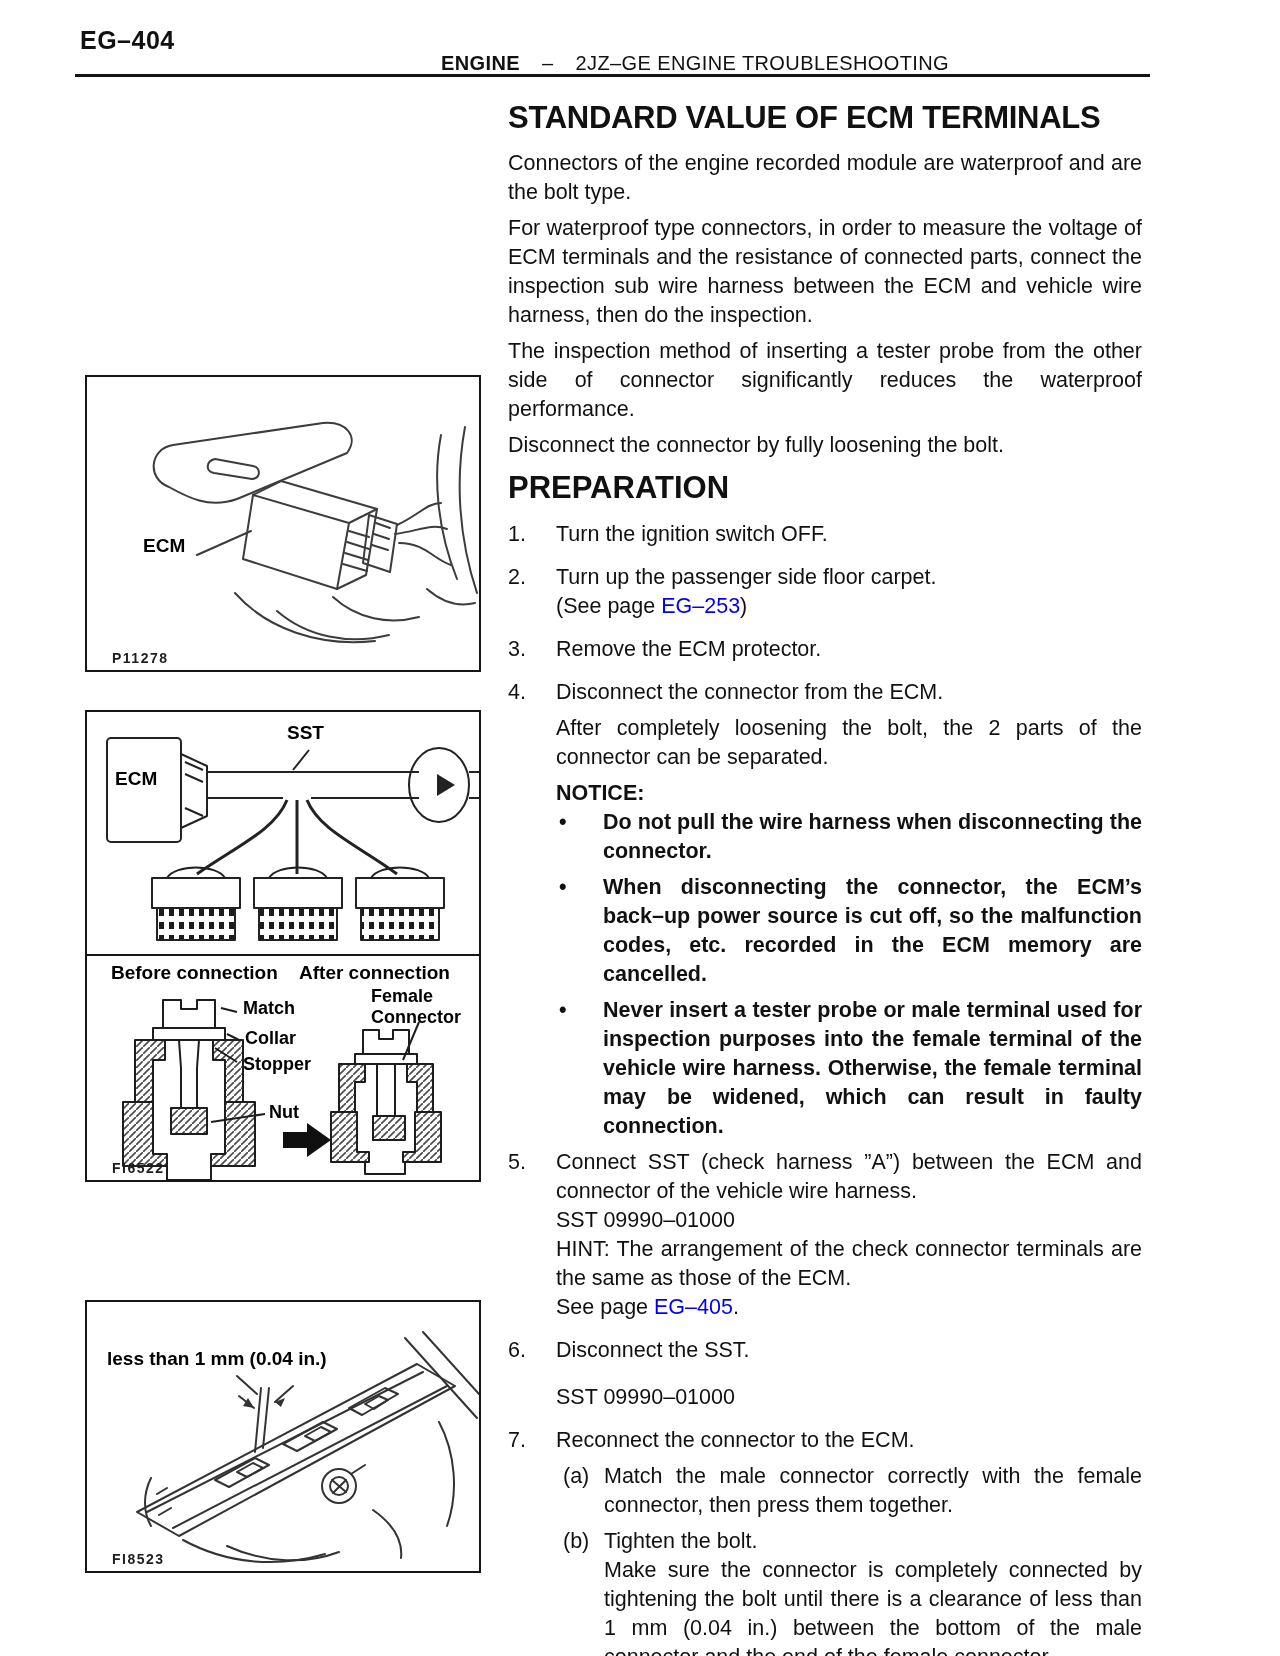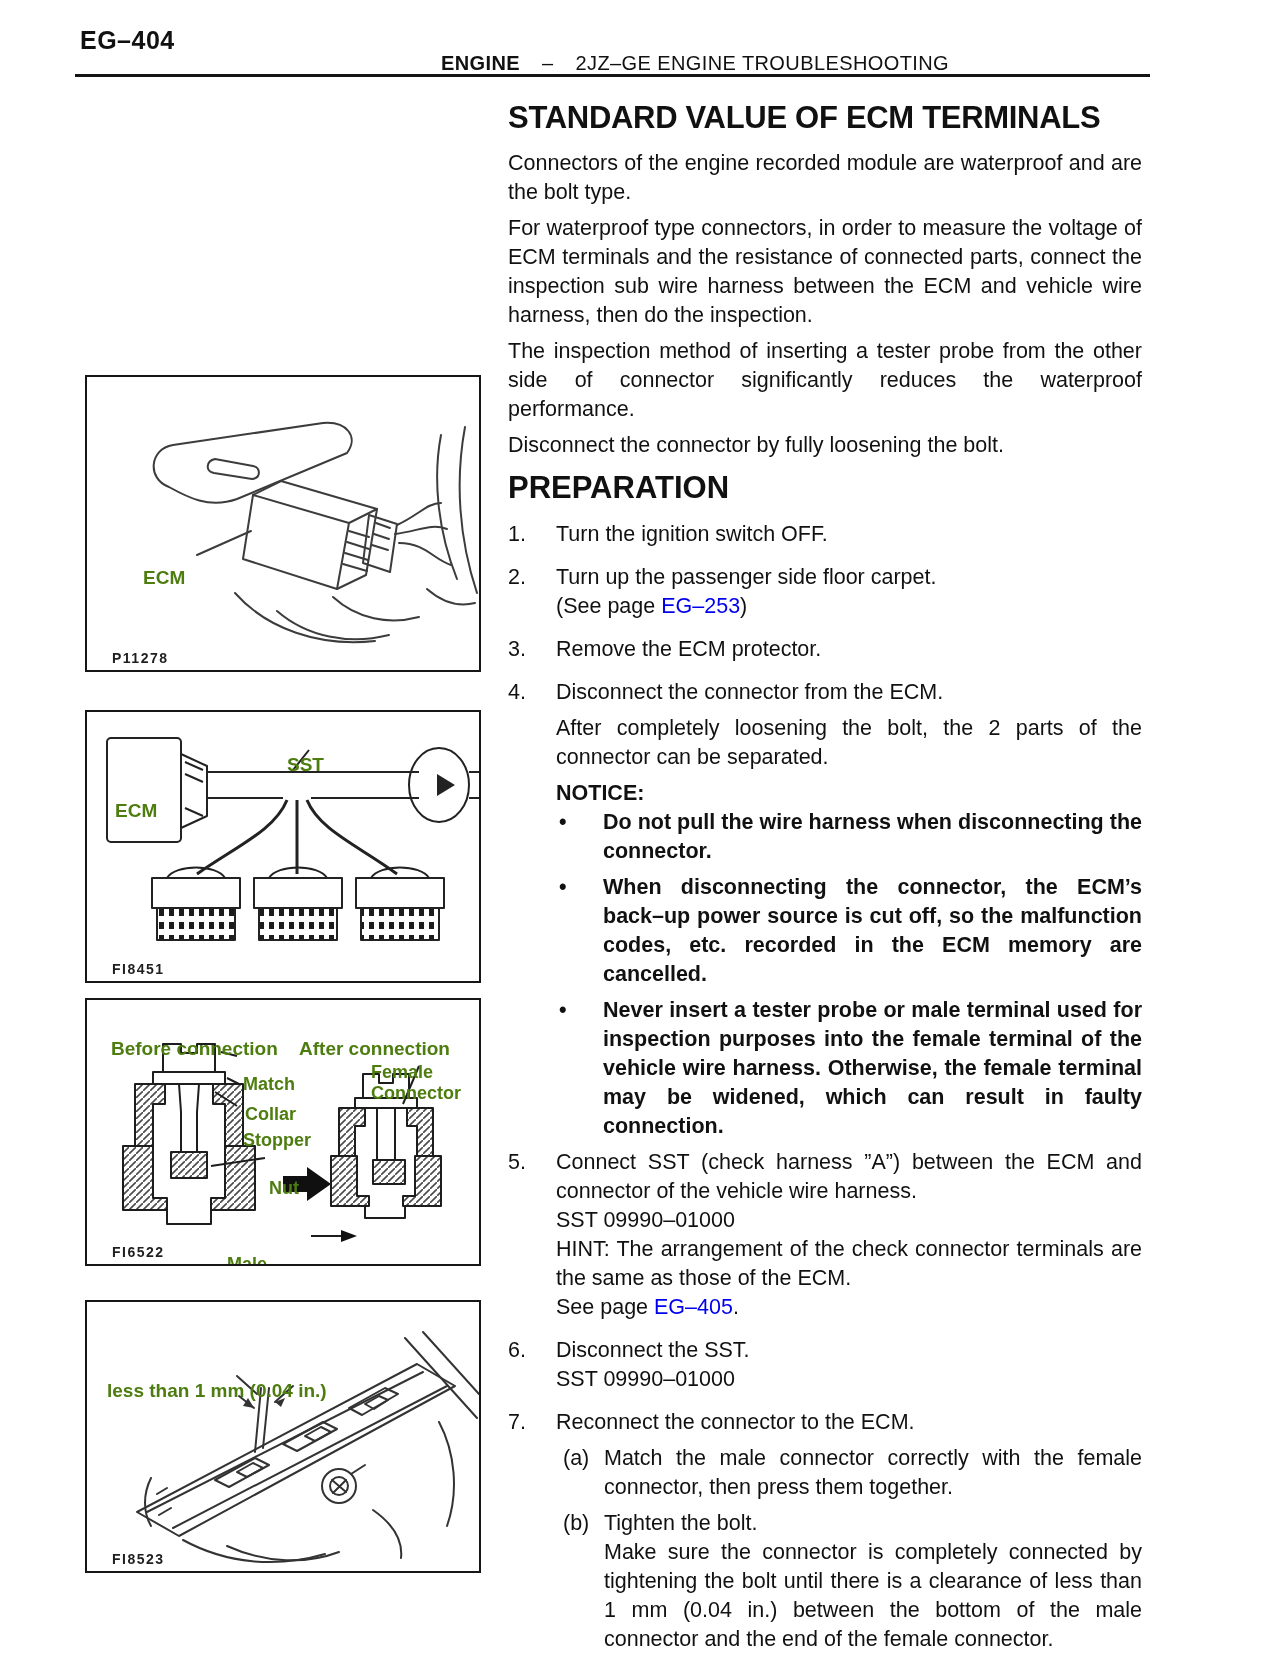--- a/index.html
+++ b/index.html
@@ -29,25 +29,25 @@
   .gap-top{margin-top:7px;}
   .notice-item{display:flex;}
   .notice-bullet{flex:none;width:44px;padding-left:3px;font-size:21.5px;line-height:29px;font-weight:bold;}
   .substep{display:flex;padding-left:7px;}
   .substep-label{flex:none;width:41px;font-size:21.5px;line-height:29px;}
   .substep-body{flex:1;min-width:0;}
   
   .fig{position:absolute;left:85px;width:396px;border:2px solid #161616;background:#fff;box-sizing:border-box;overflow:hidden;}
   #fig1{top:375px;height:297px;}
   #fig2{top:710px;height:273px;}
-  #fig3{top:998px;height:268px;}
+  #fig3{top:954px;height:228px;}
   #fig4{top:1300px;height:273px;}
   .fig svg{position:absolute;left:0;top:0;}
   .fig-code{position:absolute;left:9px;bottom:4px;font-size:14px;font-weight:bold;letter-spacing:1.5px;color:#1e1e1e;padding-left:16px;}
-  .fig-label{position:absolute;font-weight:bold;font-size:19px;color:#4d7c0f;line-height:22px;margin-top:32px;}
+  .fig-label{position:absolute;font-weight:bold;font-size:19px;color:#000000;line-height:22px;}
   .fig-label.small{font-size:18px;line-height:21px;}
 </style>
 </head>
 <body>
 
 <div class="page-num">EG–404</div>
 <div class="runhead">
   <span class="sec">ENGINE</span>
   <span class="sep">–</span>
   <span>2JZ–GE ENGINE TROUBLESHOOTING</span>
@@ -113,21 +113,21 @@
       <p class="jt" style="margin-bottom:0">Connect SST (check harness ”A”) between the ECM and connector of the vehicle wire harness.</p>
       <p style="margin-bottom:0">SST 09990–01000</p>
       <p class="jt" style="margin-bottom:0">HINT: The arrangement of the check connector terminals are the same as those of the ECM.</p>
       <p><span>See page </span><a class="link" style="color: rgb(0, 0, 238);">EG–405</a><span>.</span></p>
     </div>
   </div>
 
   <div class="step">
     <span class="step-num">6.</span>
     <div class="step-body">
-      <p class="jt" style="margin-bottom:0">Disconnect the SST.</p>
+      <p class="jt" style="margin-bottom:18px">Disconnect the SST.</p>
       <p>SST 09990–01000</p>
     </div>
   </div>
 
   <div class="step">
     <span class="step-num">7.</span>
     <div class="step-body">
       <p class="jt">Reconnect the connector to the ECM.</p>
       <div class="substep">
         <span class="substep-label">(a)</span>

